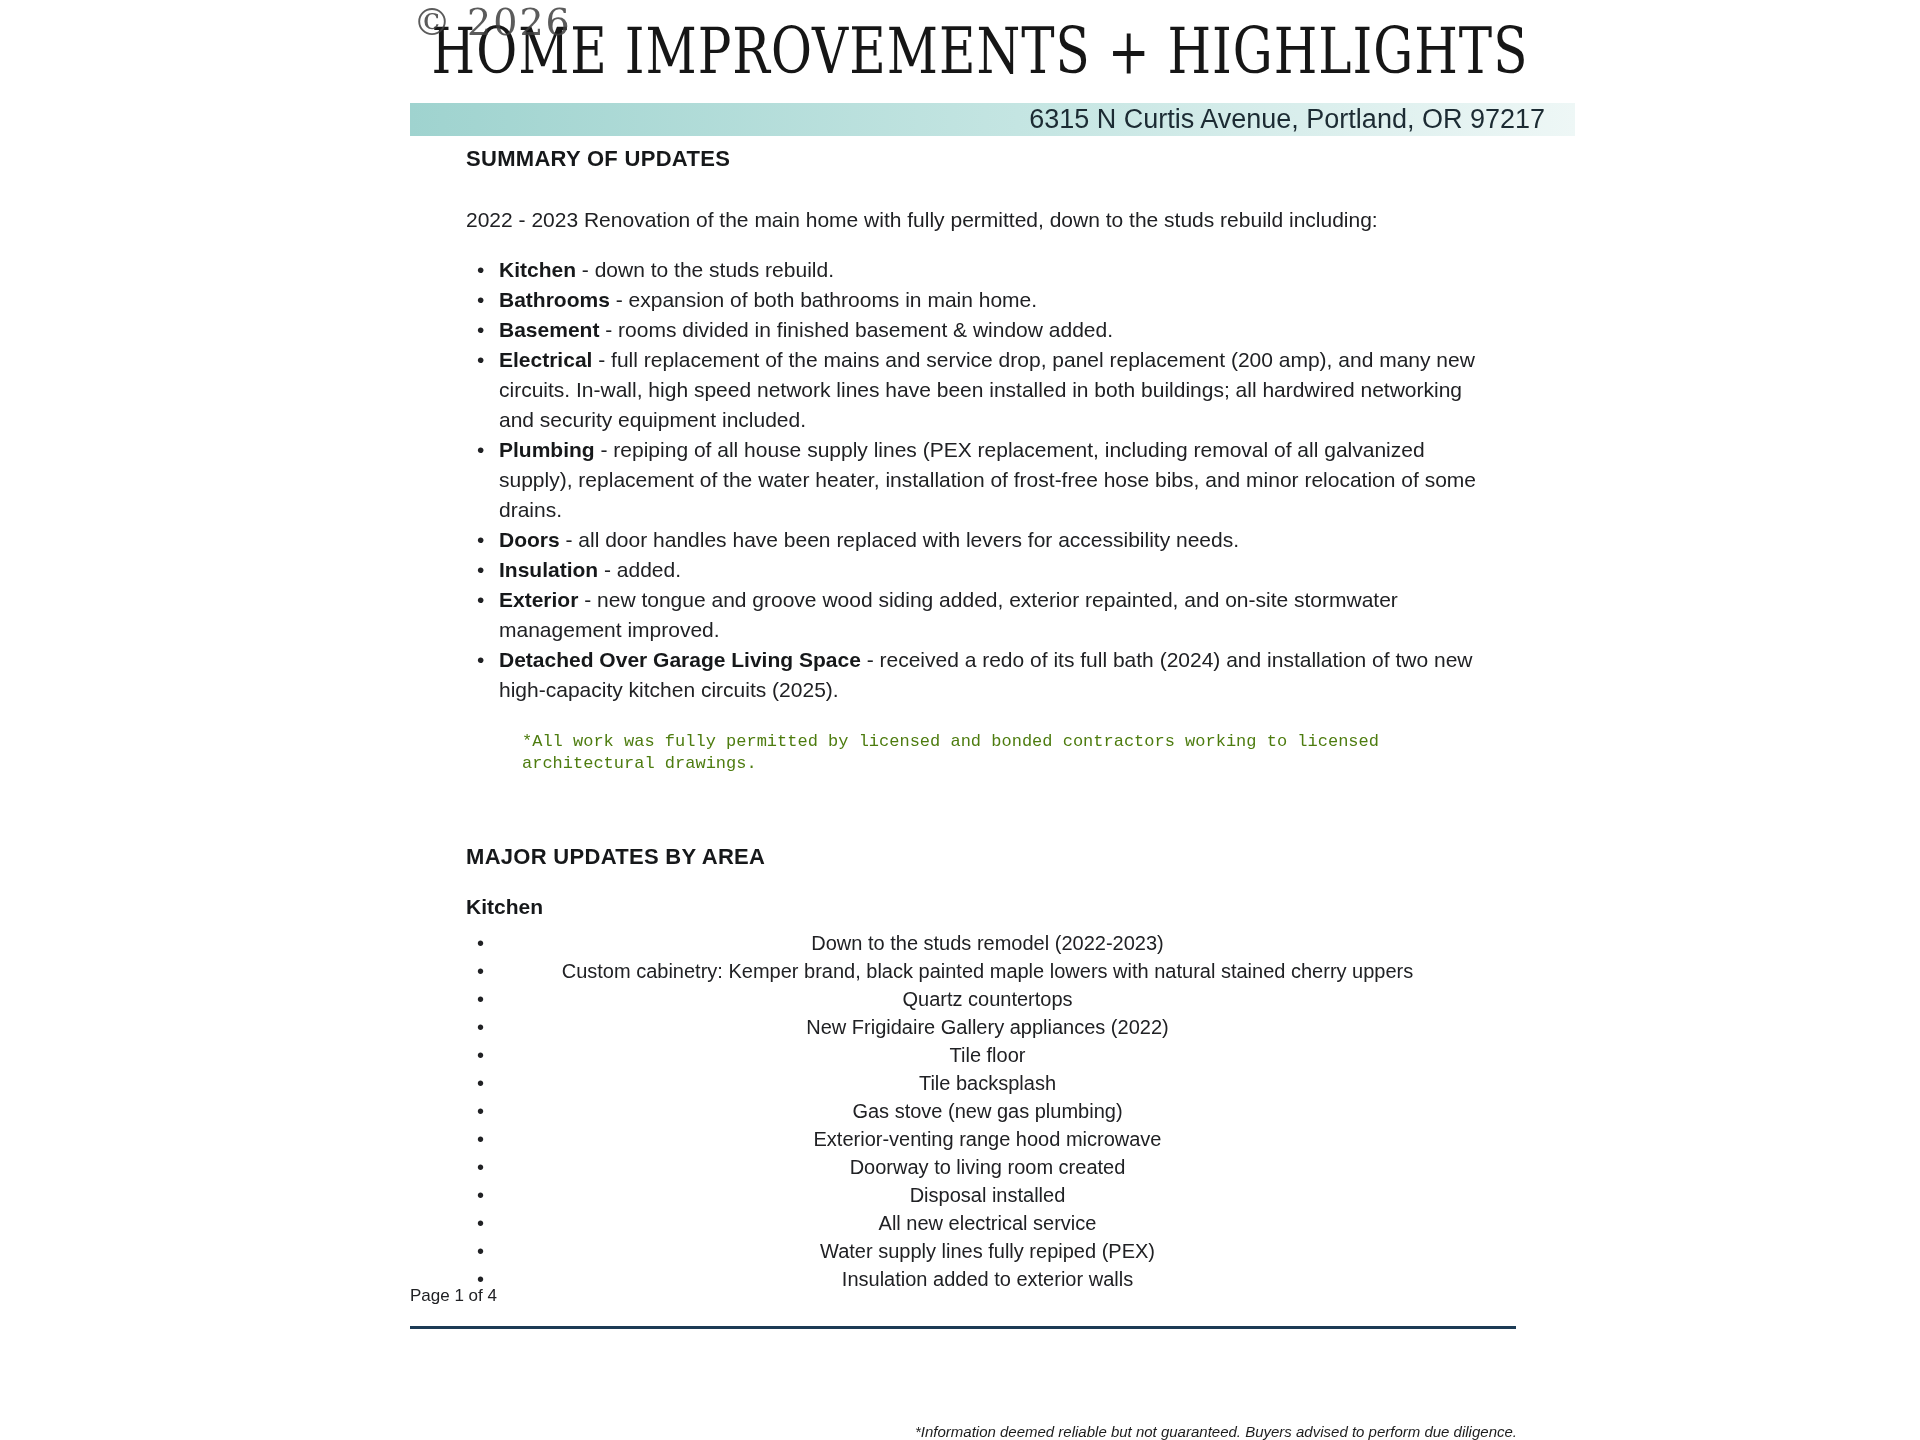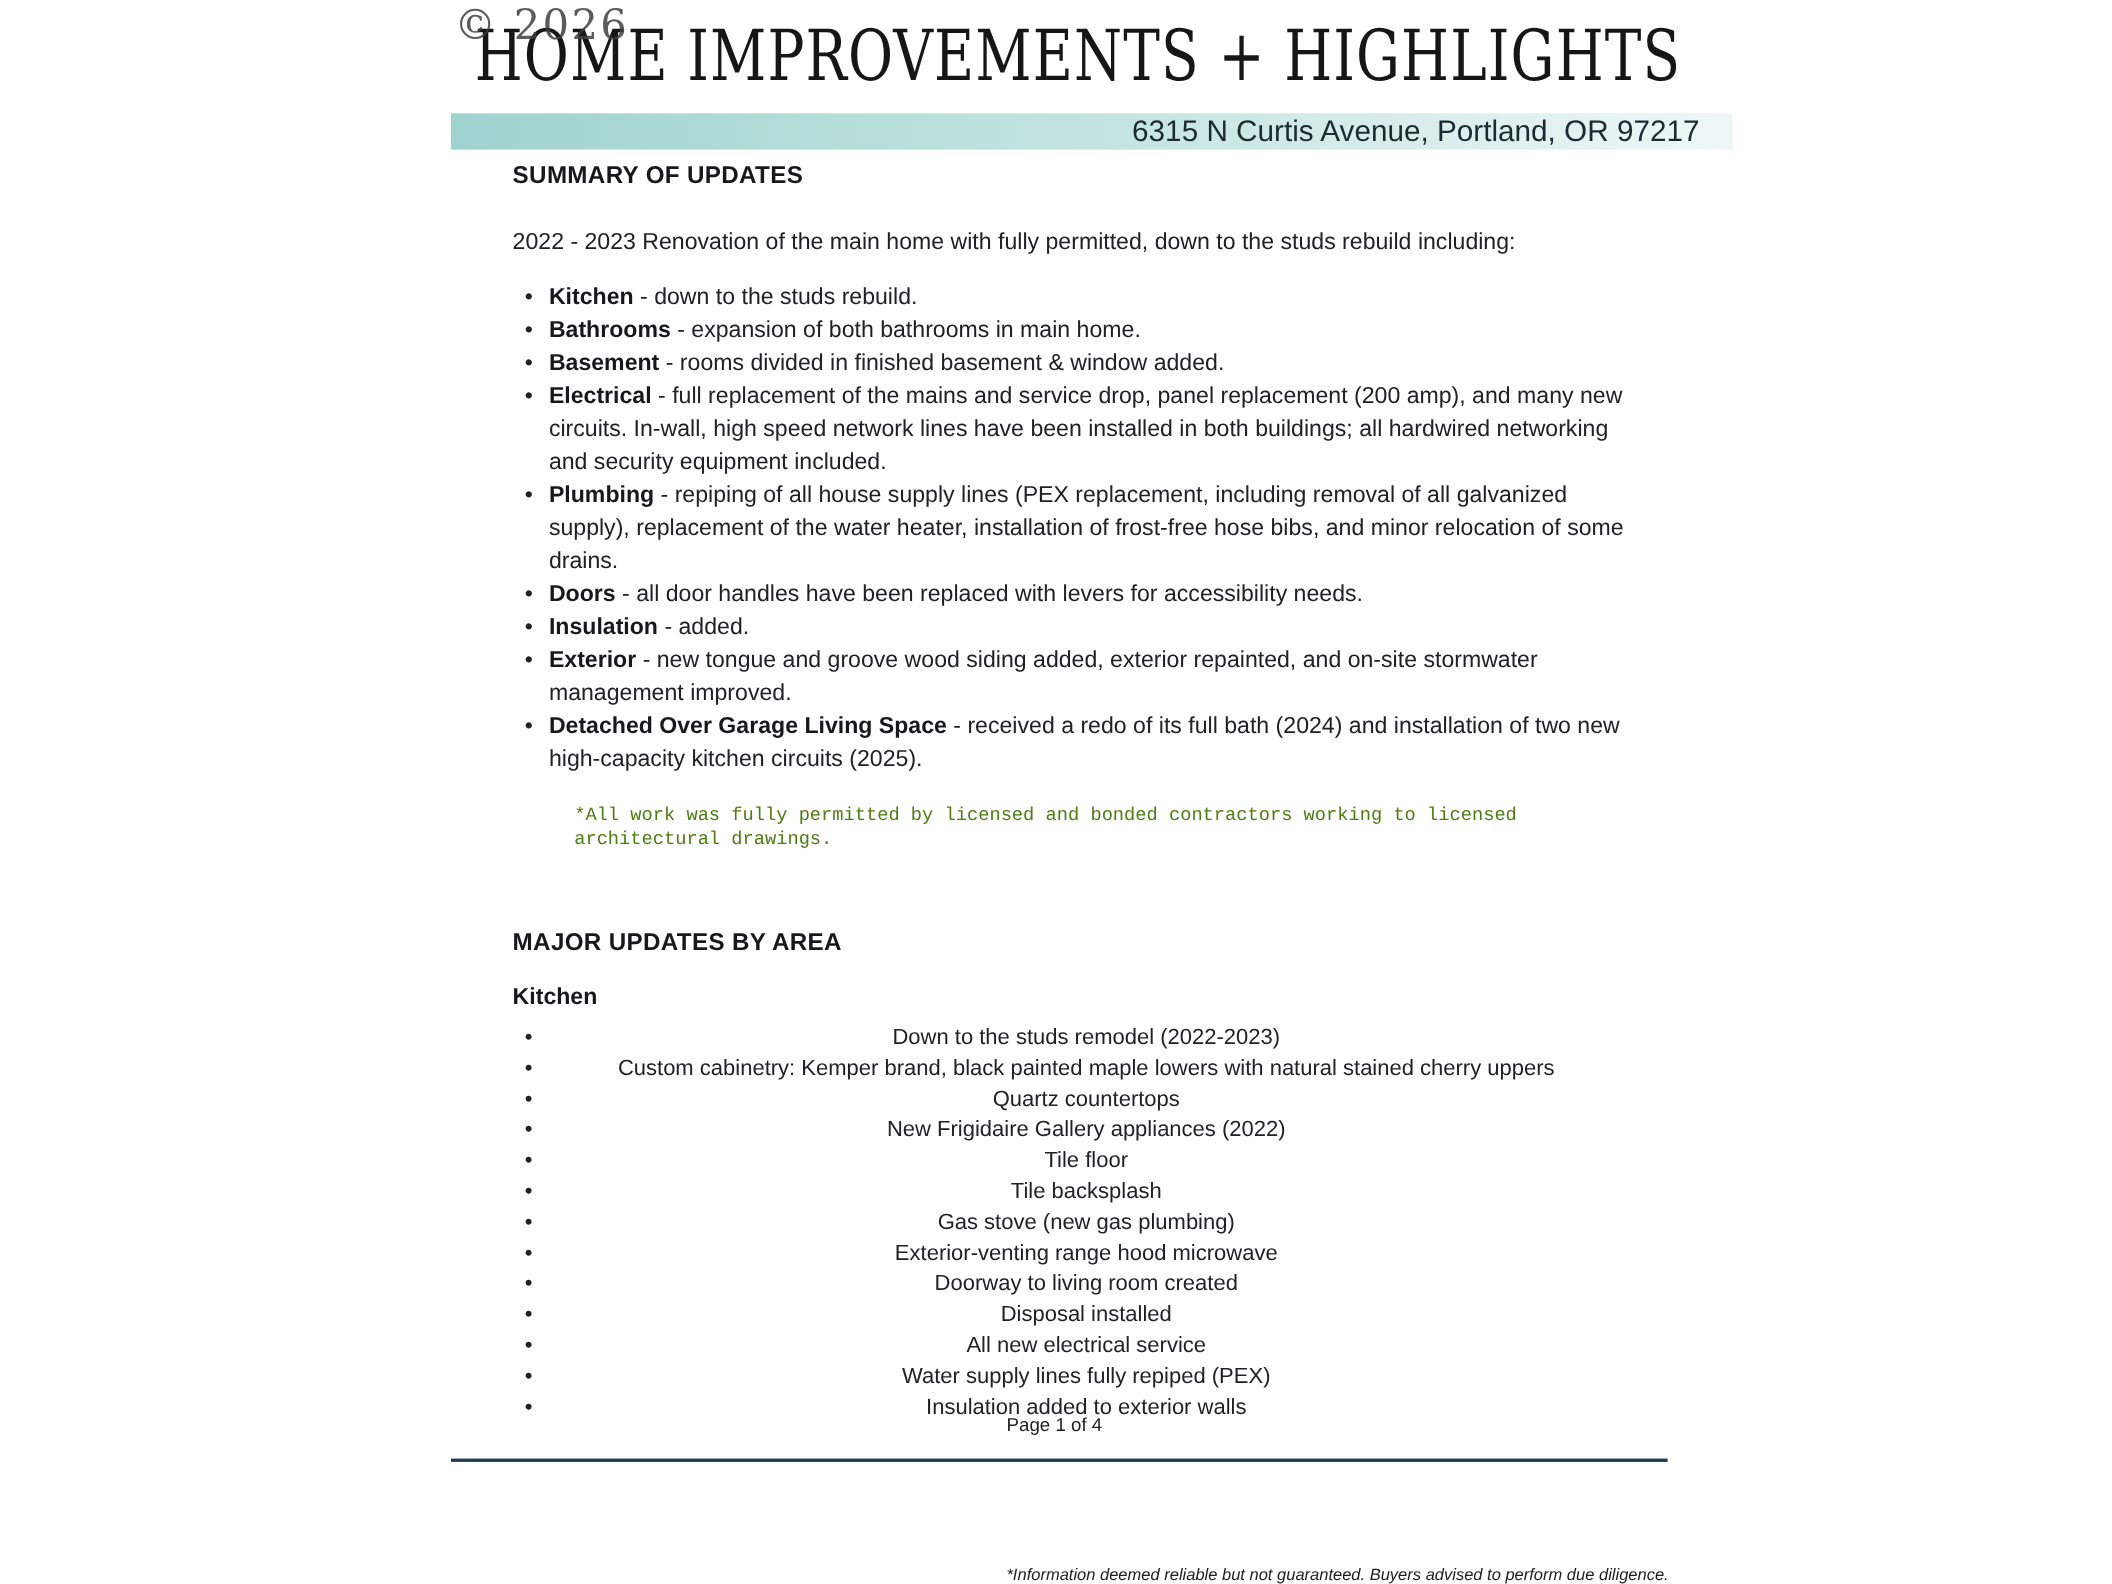--- a/index.html
+++ b/index.html
@@ -80,21 +80,21 @@
   .area-heading {
     font-size:21px; font-weight:bold; color:#16181a;
     line-height:22px; margin:28px 0 0 0;
   }
 
   .kitchen-list { margin-top:11px !important;text-align:center; }
   .kitchen-list li { font-size:20px; line-height:28px; }
 
   .page-label {
     position:absolute; left:410px; top:1286px; width:1097px;
-    text-align:center; font-size:17px; color:#202124;
+    text-align:left; font-size:17px; color:#202124;
   }
 
   .divider {
     position:absolute; left:410px; top:1326px;
     width:1106px; height:3px; background:#1c3b55;
   }
 
   .disclaimer {
     position:absolute; left:410px; top:1423px; width:1107px;
     text-align:right; font-style:italic;

